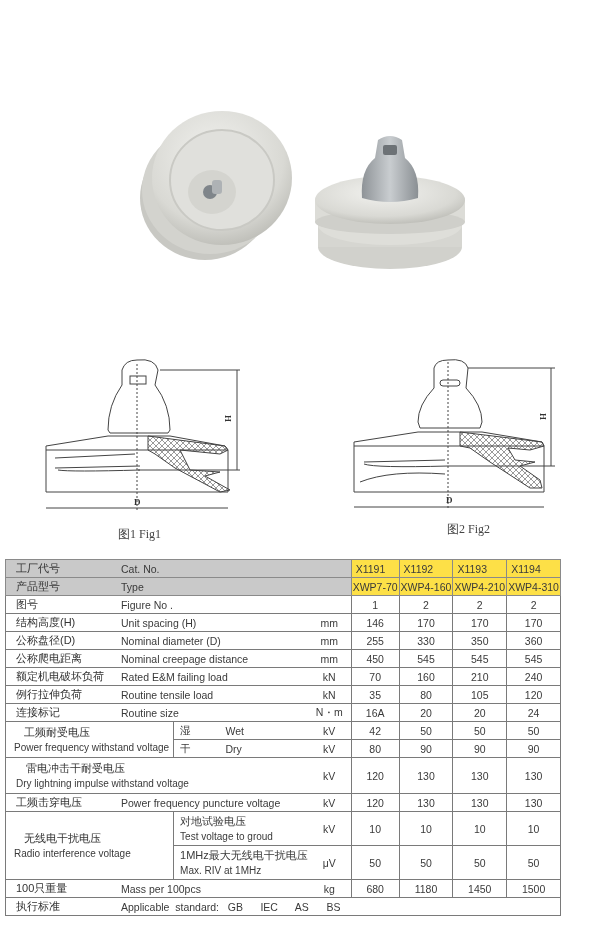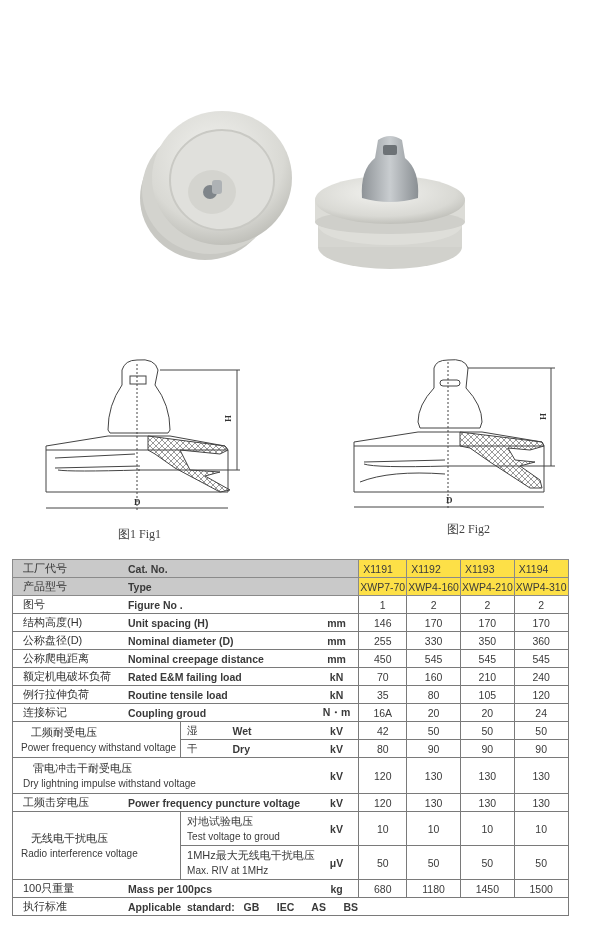--- a/index.html
+++ b/index.html
@@ -1,28 +1,28 @@
 <!DOCTYPE html>
 <html><head>
 <meta charset="utf-8">
 <style>
   html, body { margin:0; padding:0; background:#ffffff; }
   body { width:600px; height:934px; position:relative; overflow:hidden; font-family:"Liberation Sans","DejaVu Sans",sans-serif; color:#333; }
   .photo { position:absolute; left:0; top:0; width:600px; height:300px; }
   .fig { position:absolute; top:350px; width:240px; height:190px; }
   .fig-caption { position:absolute; font-family:"Liberation Serif","DejaVu Serif",serif; font-size:12px; color:#444; }
-  table.spec { position:absolute; left:12px; top:559px; width:490px; border-collapse:collapse; font-size:10.5px; color:#3a3a3a; }
+  table.spec { position:absolute; left:5px; top:559px; width:490px; border-collapse:collapse; font-size:10.5px; color:#3a3a3a; }
   table.spec td { border:1px solid #7a7a7a; padding:0 4px; height:17px; white-space:nowrap; }
   table.spec tr.hdr td { background:#c9c9c9; border-color:#8a8a8a; }
   table.spec tr.hdr td.val { background:#fde047; }
   .cn { font-size:11px; color:#333; padding-left:10px !important; }
   td.num { text-align:center; }
   td.unit { text-align:center; padding-right:8px !important; }
   .nb-r { border-right:none !important; }
-  .nb-l { border-left:none !important;font-weight:bold; }
+  .nb-l { border-left:none !important; }
   .small { font-size:10px; }
   .stack div { line-height:15px; }
 </style>
 </head>
 <body>
 
 <svg class="photo" viewBox="0 0 600 300">
   <defs>
     <radialGradient id="porc" cx="45%" cy="35%" r="70%">
       <stop offset="0%" stop-color="#f2f2ef"></stop>
@@ -181,21 +181,21 @@
     <td class="cn nb-r">例行拉伸负荷</td>
     <td colspan="3" class="nb-l nb-r">Routine tensile load</td>
     <td class="unit nb-l">kN</td>
     <td class="num">35</td>
     <td class="num">80</td>
     <td class="num">105</td>
     <td class="num">120</td>
   </tr>
   <tr>
     <td class="cn nb-r">连接标记</td>
-    <td colspan="3" class="nb-l nb-r">Coupling groud</td>
+    <td colspan="3" class="nb-l nb-r">Routine size</td>
     <td class="unit nb-l">N・m</td>
     <td class="num">16A</td>
     <td class="num">20</td>
     <td class="num">20</td>
     <td class="num">24</td>
   </tr>
 
   <tr>
     <td colspan="2" rowspan="2" class="stack" style="padding-left:8px;">
       <div class="cn" style="padding-left:2px">工频耐受电压</div>

